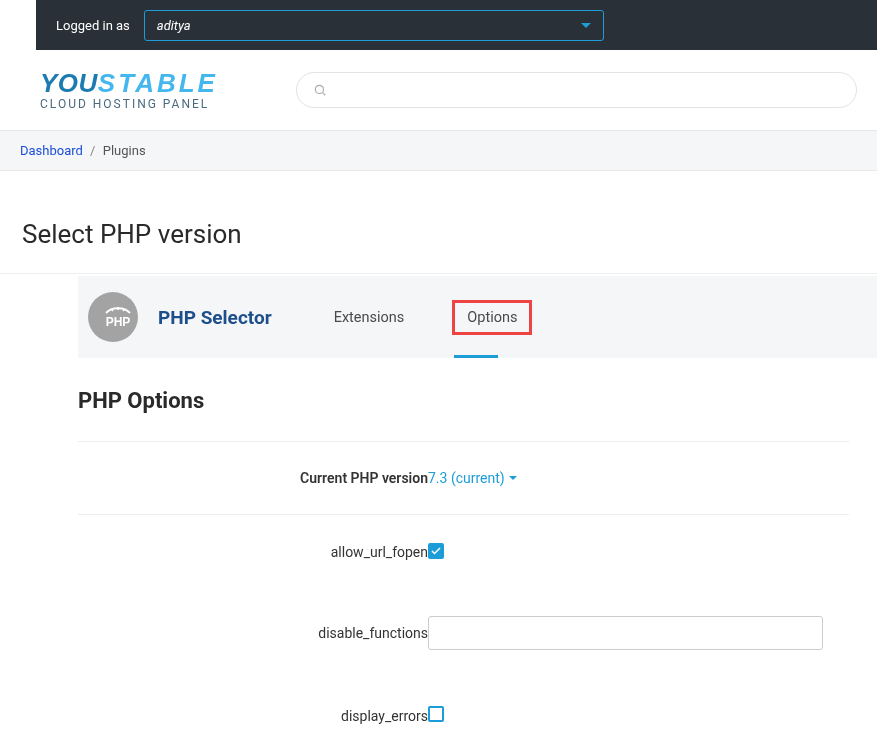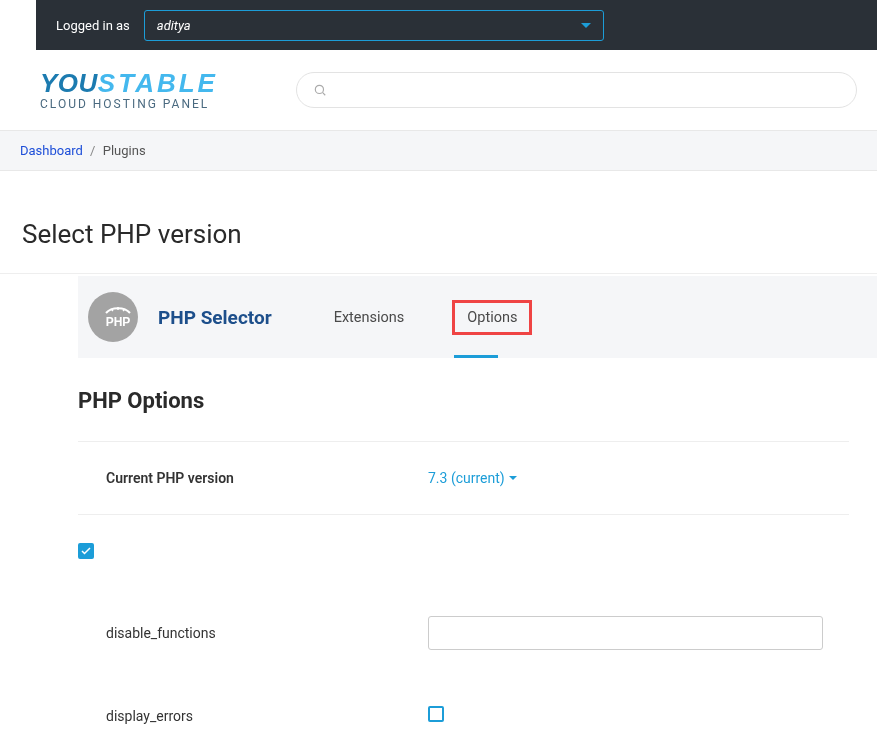--- a/index.html
+++ b/index.html
@@ -172,20 +172,21 @@
     .opt-row {
       display: flex;
       align-items: center;
       padding: 28px 0;
     }
     .opt-label {
       width: 350px;
       font-size: 14px;
       color: #333;
       padding-left: 28px;
+      text-align: right;
     }
     .opt-label.bold { font-weight: 600; }
     .opt-value {
       flex: 1;
     }
     .php-ver-link {
       color: #1c9dd8;
       font-size: 14px;
       cursor: pointer;
       display: inline-flex;
@@ -284,20 +285,21 @@
       <span class="php-ver-link">
         <span>7.3 (current)</span>
         <span class="caret-down-sm"></span>
       </span>
     </div>
   </div>
 
   <div class="row-divider"></div>
 
   <div class="opt-row">
+    <div class="opt-label">allow_url_fopen</div>
     <div class="opt-value">
       <span class="checkbox checked">
         <svg width="12" height="12" viewBox="0 0 24 24" fill="none" stroke="#fff" stroke-width="3">
             <polyline points="20 6 9 17 4 12"></polyline>
           </svg>
       </span>
     </div>
   </div>
 
   <div class="opt-row">

